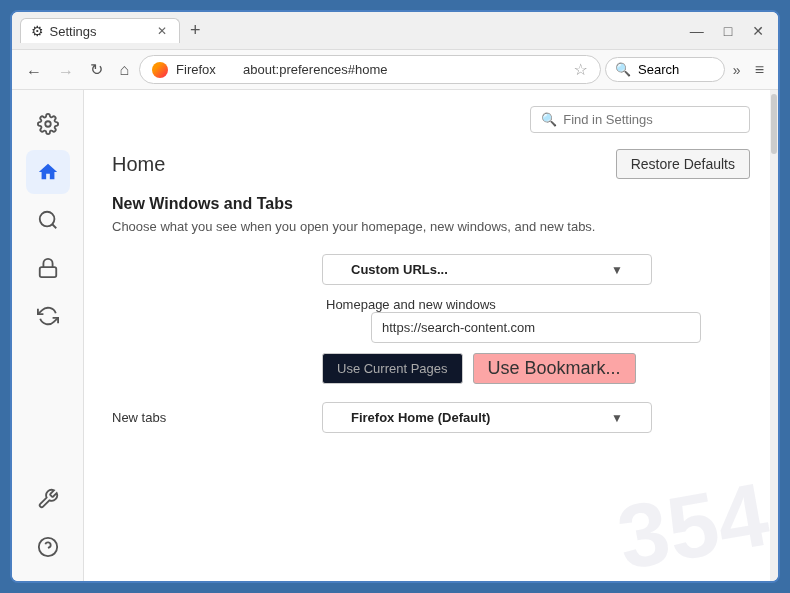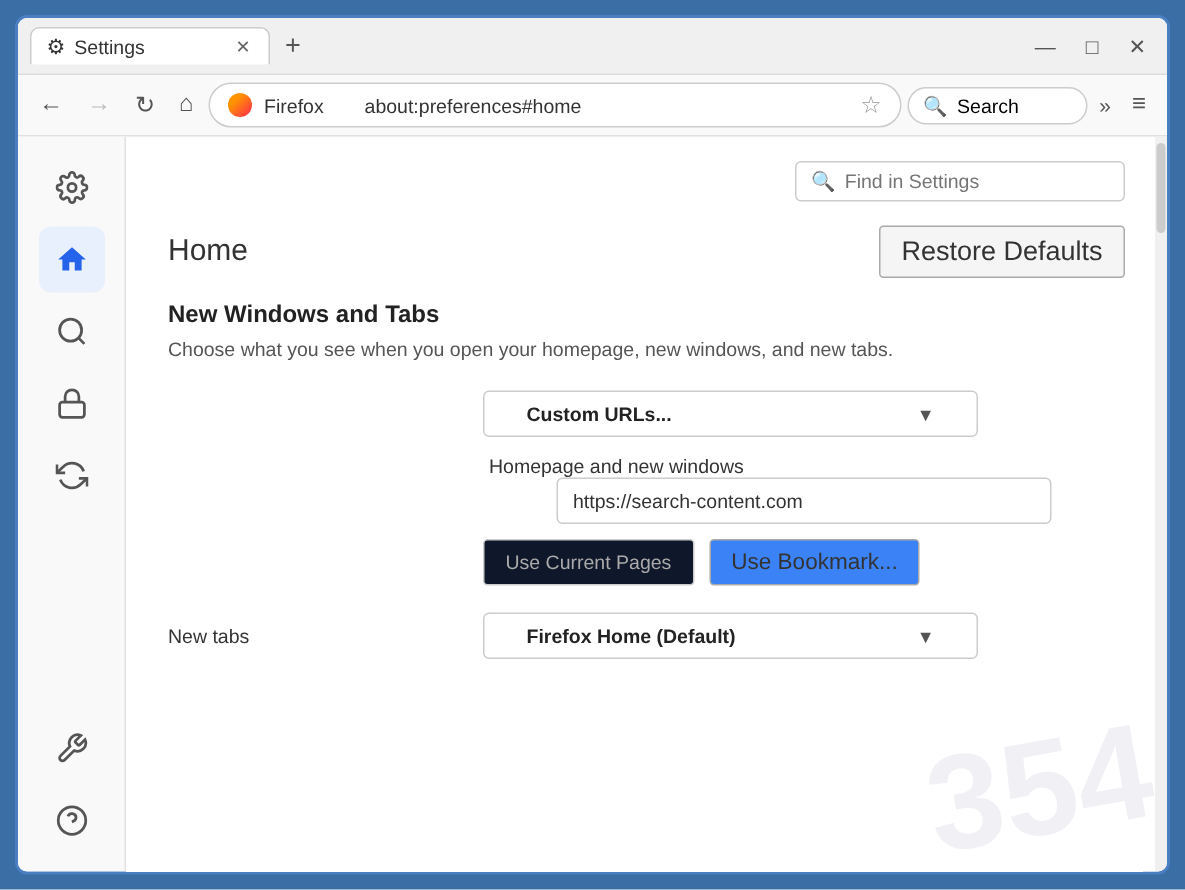--- a/index.html
+++ b/index.html
@@ -249,21 +249,21 @@
     }
     .section-title {
       font-size: 20px;
       font-weight: 300;
       color: #333;
     }
     .restore-btn {
       border: 1px solid #aaa;
       background: #f5f5f5;
       padding: 6px 14px;
-      font-size: 18px;
+      font-size: 14px;
       border-radius: 3px;
       cursor: pointer;
       color: #333;
     }
     .subsection-title {
       font-size: 16px;
       font-weight: 600;
       color: #222;
       margin-bottom: 6px;
     }
@@ -324,23 +324,23 @@
       border: 1px solid #ccc;
       background: #0f172a;
       padding: 7px 14px;
       font-size: 13px;
       border-radius: 3px;
       cursor: pointer;
       color: #aaa;
     }
     .btn-primary {
       border: 1px solid #aaa;
-      background: #3b82f6;
+      background: #fca5a5;
       padding: 2px 14px;
-      font-size: 15px;
+      font-size: 18px;
       border-radius: 3px;
       cursor: pointer;
       color: #333;
       font-weight: 500;
     }
     .scrollbar {
       width: 8px;
       background: #f0f0f0;
       position: absolute;
       right: 0;

